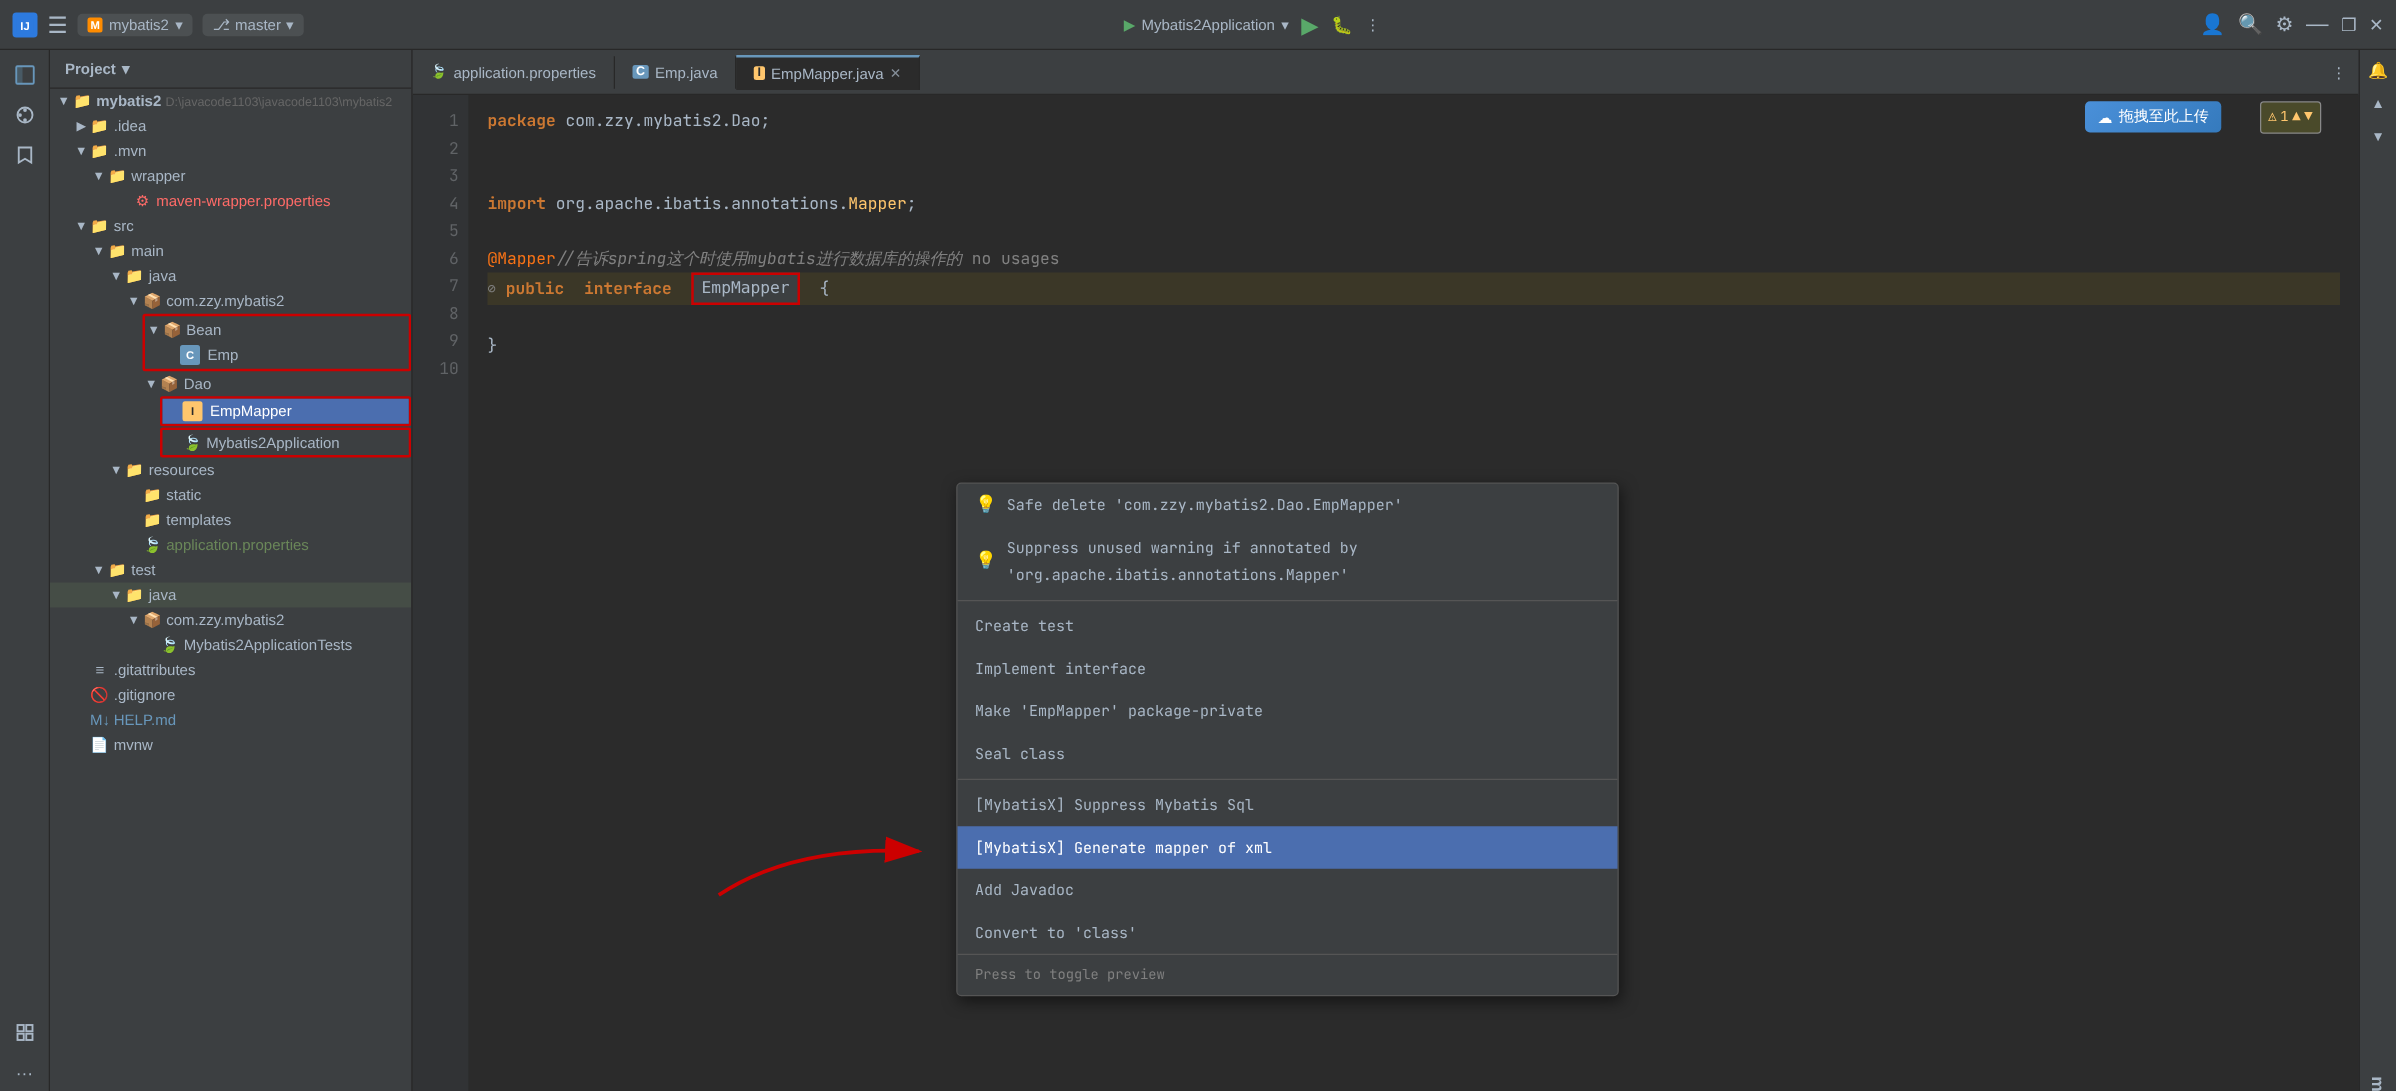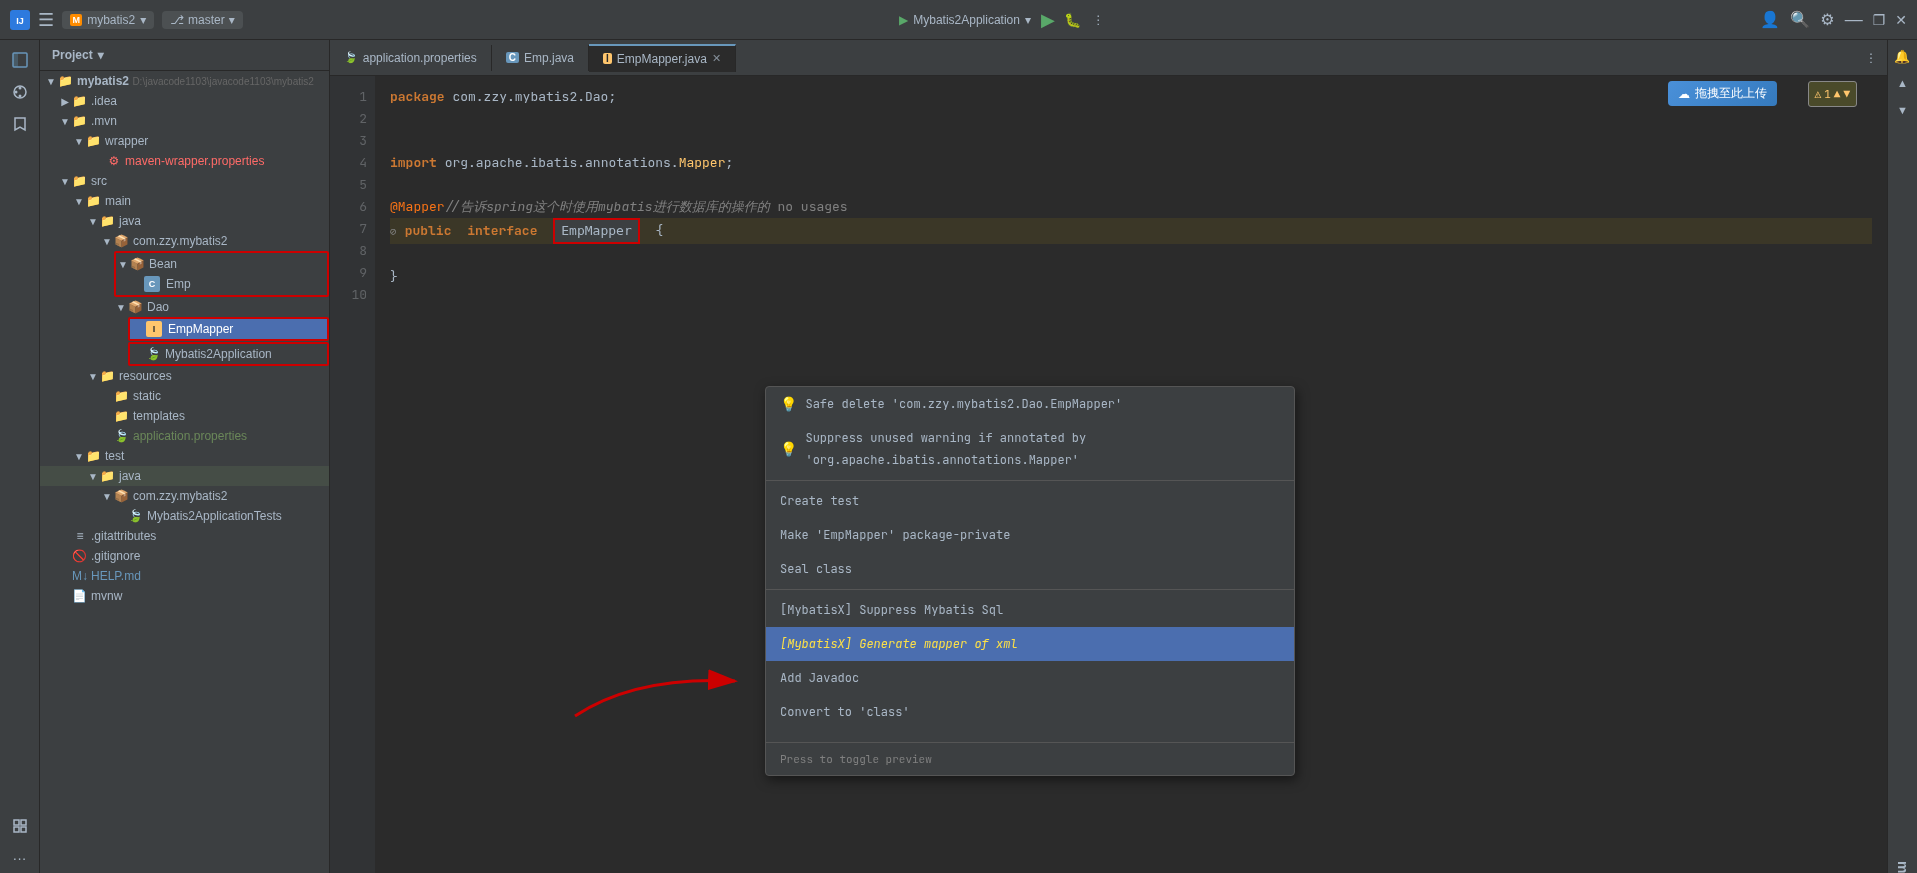--- a/index.html
+++ b/index.html
@@ -59,24 +59,24 @@
     .type { color: #ffc66d; }
     .comment { color: #808080; font-style: italic; }
     .annotation { color: #f97316; }
     .package { color: #a9b7c6; }
     .no-usages { color: #808080; }
     .line-7 { background: #3a3a2a; }
 
     
     .context-menu { position: absolute; background: #3c3f41; border: 1px solid #555; border-radius: 4px; box-shadow: 2px 4px 12px rgba(0,0,0,0.5); width: 530px; top: 320px; left: 420px; z-index: 100; }
     .context-menu-item { padding: 6px 14px; cursor: pointer; font-size: 12px; color: #a9b7c6; display: flex; align-items: center; gap: 8px; }
-    .context-menu-item.active-item { background: #4b6eaf; color: #fde047; font-style: italic; }
+    .context-menu-item.active-item { background: #4b6eaf; color: #ffffff; }
     .context-menu-separator { height: 1px; background: #555; margin: 3px 0; }
     .menu-bulb { color: #ffc66d; font-size: 14px; }
-    .context-menu-footer { padding: 5px 14px; font-size: 11px; color: #808080; border-top: 1px solid #555; margin-top: 13px; }
+    .context-menu-footer { padding: 5px 14px; font-size: 11px; color: #808080; border-top: 1px solid #555; }
 
     
     .right-sidebar { width: 30px; background: #3c3f41; border-left: 1px solid #282828; display: flex; flex-direction: column; align-items: center; padding-top: 5px; gap: 5px; flex-shrink: 0; }
     .right-sidebar-icon { width: 22px; height: 22px; display: flex; align-items: center; justify-content: center; cursor: pointer; color: #a9b7c6; font-size: 13px; }
     .right-sidebar-letter { font-size: 14px; font-weight: bold; color: #a9b7c6; writing-mode: vertical-rl; }
 
     
     ::-webkit-scrollbar { width: 6px; height: 6px; }
     ::-webkit-scrollbar-track { background: #3c3f41; }
     ::-webkit-scrollbar-thumb { background: #555; border-radius: 3px; }
@@ -425,20 +425,23 @@
           <div class="context-menu-item">
             <span class="menu-bulb">💡</span>
             <span>Suppress unused warning if annotated by 'org.apache.ibatis.annotations.Mapper'</span>
           </div>
           <div class="context-menu-separator"></div>
 
           <div class="context-menu-item">
             <span>Create test</span>
           </div>
 
+          <div class="context-menu-item">
+            <span>Implement interface</span>
+          </div>
 
           <div class="context-menu-item">
             <span>Make 'EmpMapper' package-private</span>
           </div>
 
           <div class="context-menu-item">
             <span>Seal class</span>
           </div>
           <div class="context-menu-separator"></div>
 

